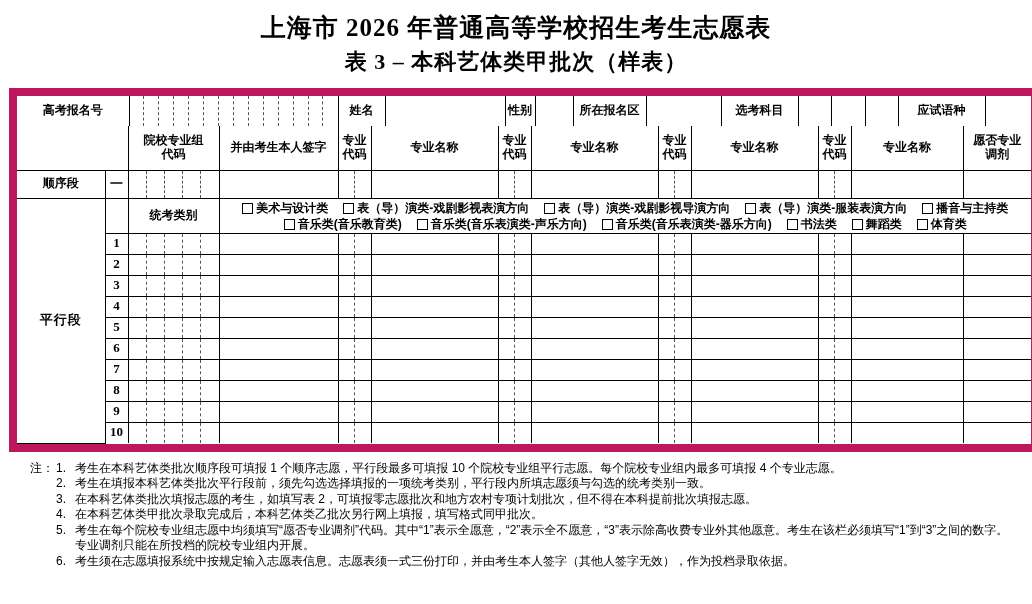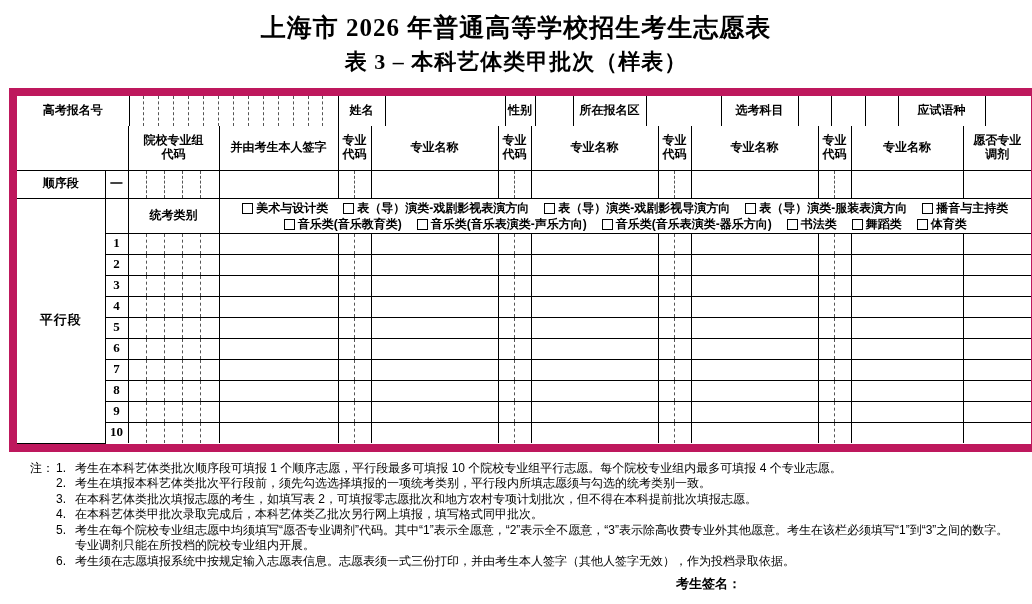--- a/index.html
+++ b/index.html
@@ -718,14 +718,13 @@
     <span class="ntxt">考生在每个院校专业组志愿中均须填写“愿否专业调剂”代码。其中“1”表示全愿意，“2”表示全不愿意，“3”表示除高收费专业外其他愿意。考生在该栏必须填写“1”到“3”之间的数字。专业调剂只能在所投档的院校专业组内开展。</span>
   </div>
   <div class="nrow">
     <span class="npre"></span>
     <span class="nnum">6.</span>
     <span class="ntxt">考生须在志愿填报系统中按规定输入志愿表信息。志愿表须一式三份打印，并由考生本人签字（其他人签字无效），作为投档录取依据。</span>
   </div>
 </div>
 
 <div class="sig">
-  <div>考生签名：</div>
 </div>
 
 </body></html>

